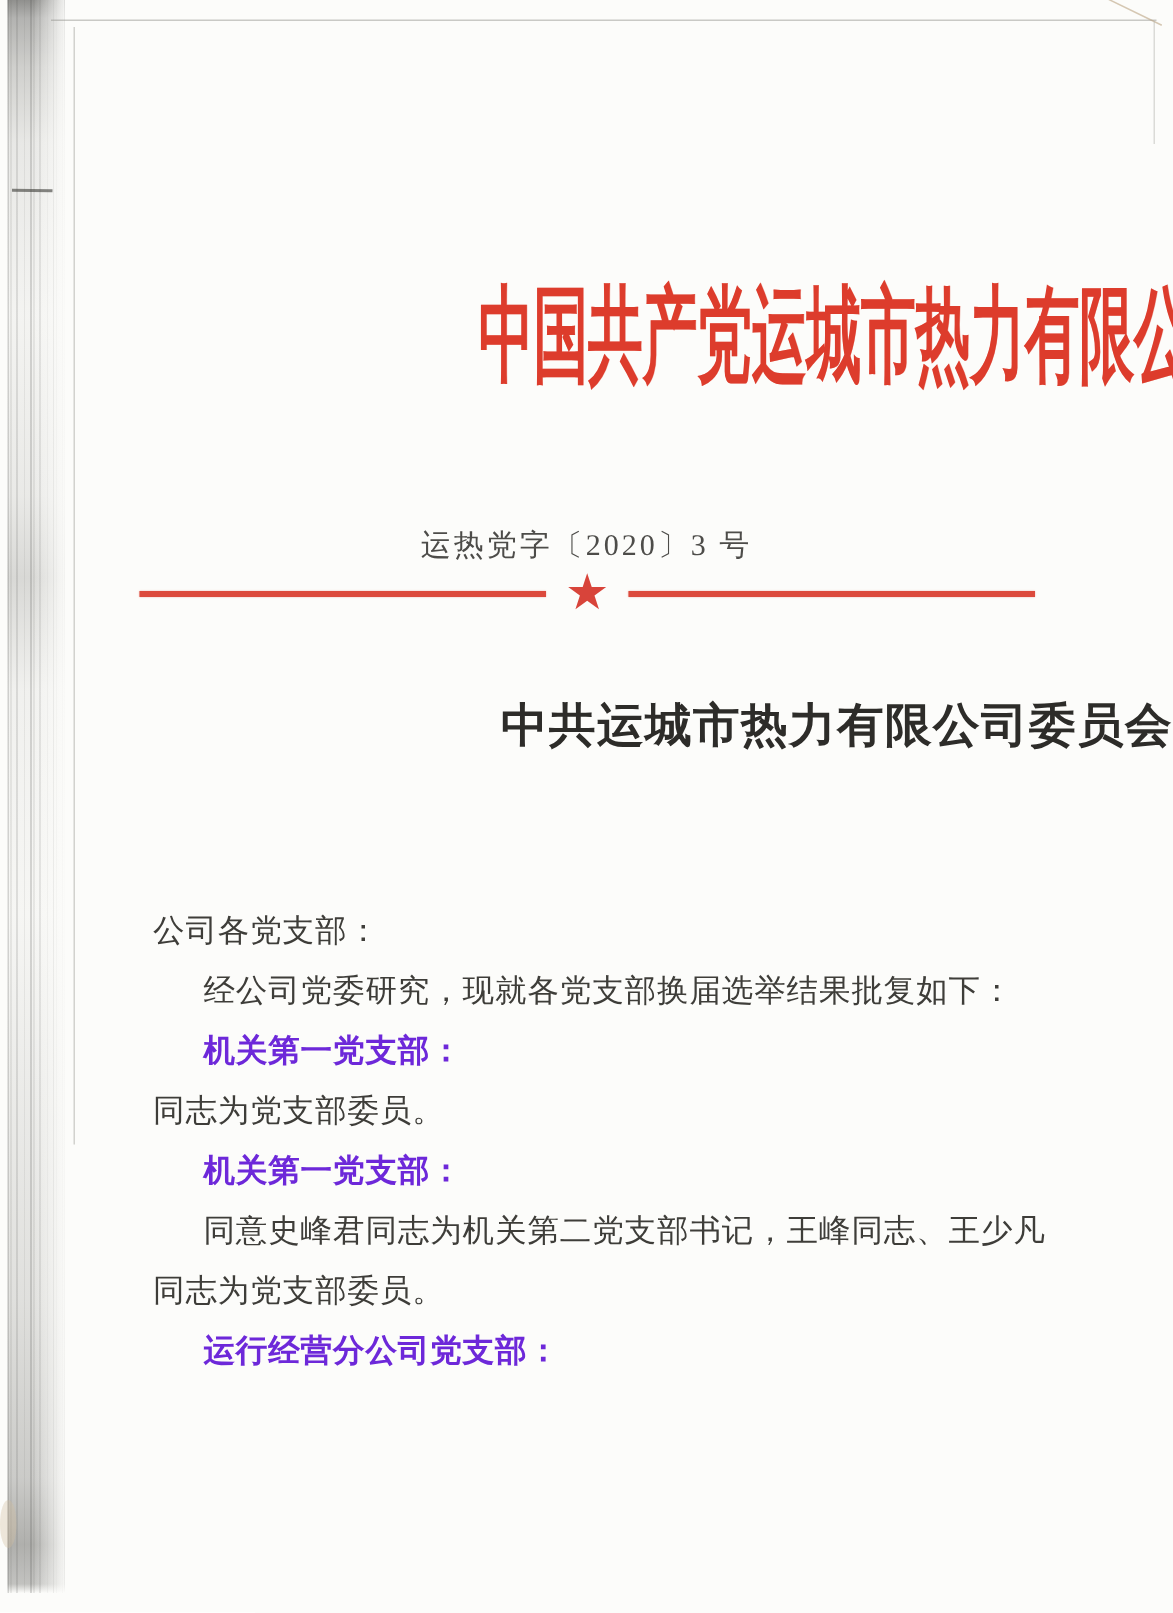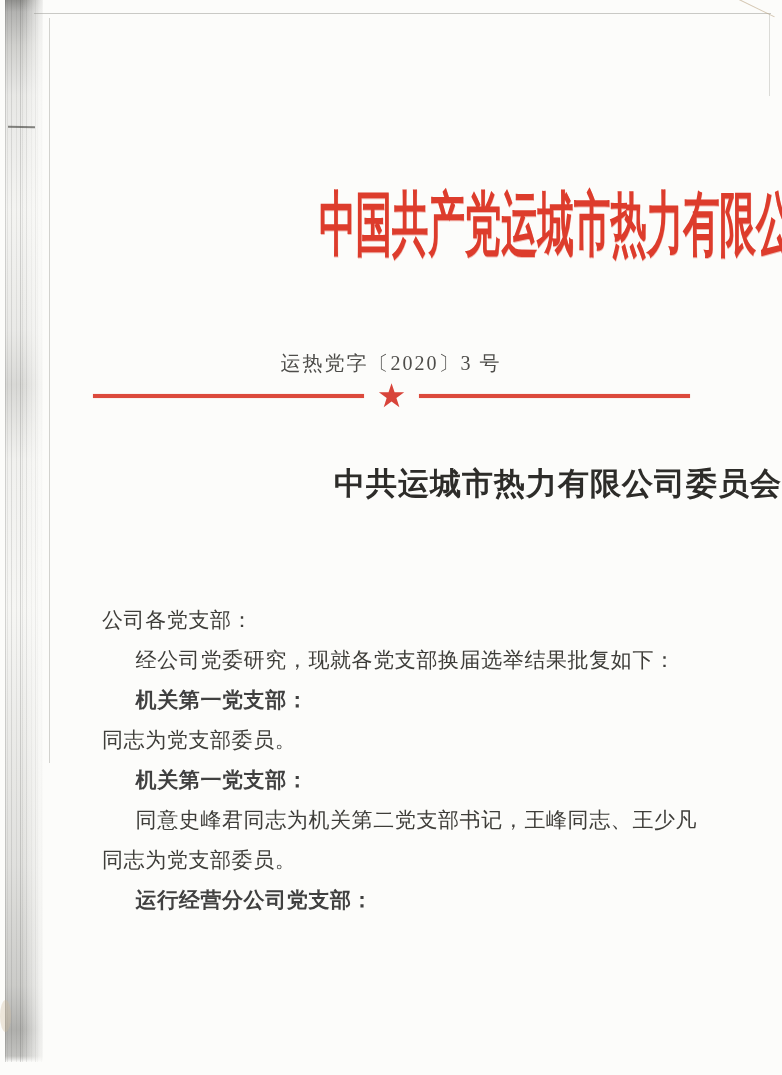--- a/index.html
+++ b/index.html
@@ -174,21 +174,21 @@
     line-height: 40px;
     letter-spacing: 0.6px;
     color: var(--body-text, #3e3d39);
   }
   .body-line {
     white-space: nowrap;
   }
   .body-line.indent { text-indent: 1.6em; font-family: Liberation Serif, serif; }
   .body-line.bold {
     font-weight: 700;
-    color: #404040;
+    color: #6d28d9;
   }
 </style>
 </head>
 <body>
 
 <div class="page">
 
   <div class="scan-band"></div>
   <div class="scan-dash"></div>
   <div class="scan-vline"></div>

